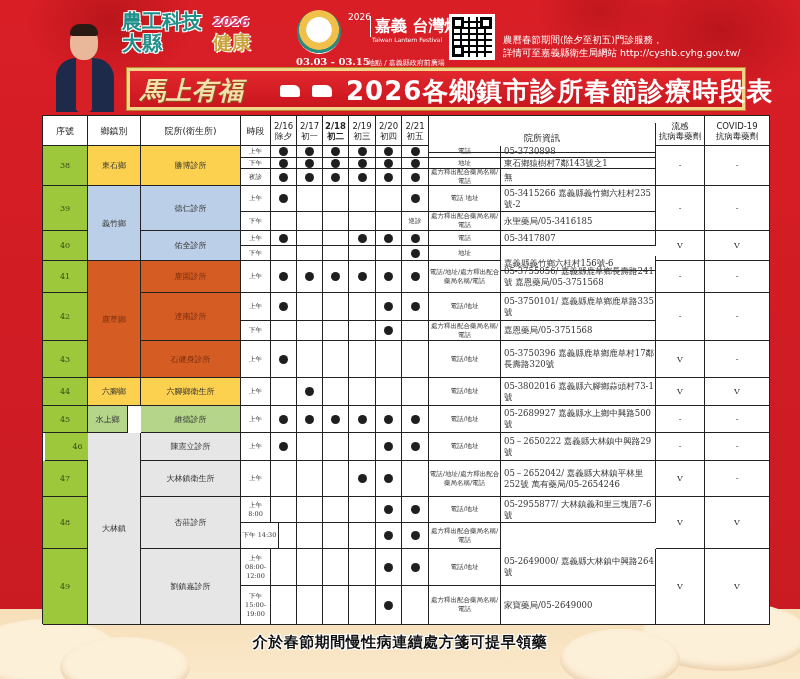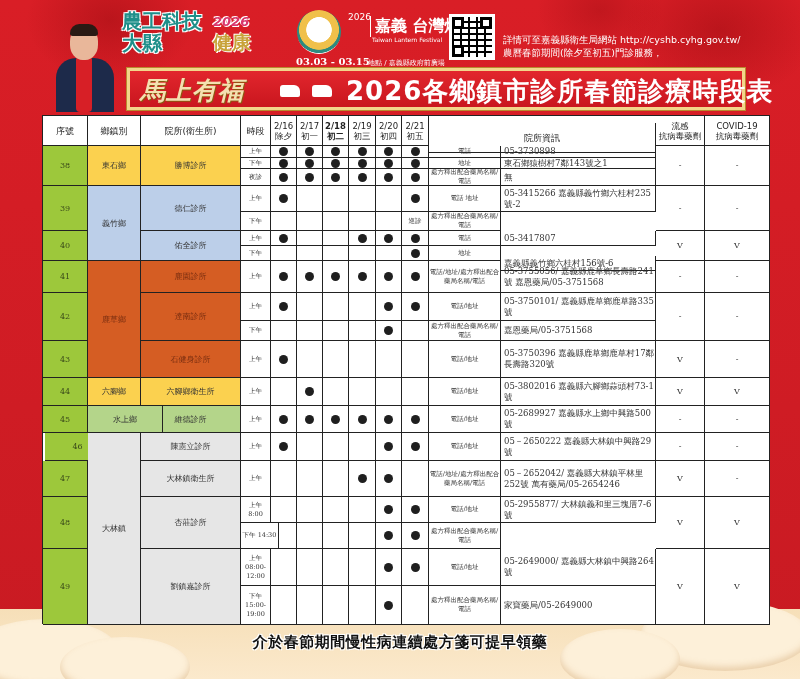--- a/index.html
+++ b/index.html
@@ -137,22 +137,22 @@
   <div class="lantern-sub">Taiwan Lantern Festival</div>
   <div class="dates">03.03 - 03.15</div>
   <div class="venue">地點 / 嘉義縣政府前廣場</div>
   <div class="qr">
     <div class="qr-inner"></div>
     <div class="qr-corner" style="left:3px;top:3px;"></div>
     <div class="qr-corner" style="right:3px;top:3px;"></div>
     <div class="qr-corner" style="left:3px;bottom:3px;"></div>
   </div>
   <div class="notice">
+    <div>農曆春節期間(除夕至初五)門診服務，</div>
     <div>詳情可至嘉義縣衛生局網站 http://cyshb.cyhg.gov.tw/</div>
-    <div>農曆春節期間(除夕至初五)門診服務，</div>
   </div>
   <div class="banner">
     <div class="banner-phrase">馬上有福</div>
     <div class="banner-horse" style="left:150px;"></div>
     <div class="banner-horse" style="left:182px;"></div>
     <div class="banner-title">2026各鄉鎮市診所春節診療時段表</div>
   </div>
 </div>
 
 <div class="table-wrap" id="schedule-table" style="border-left:1px solid #222;border-top:1px solid #222;">
@@ -328,20 +328,23 @@
     </div>
     <div class="cell tiny" style="left: 386px; top: 70px; width: 72px; height: 26px;">
       <span>電話 地址</span>
     </div>
     <div class="cell left val" style="left: 458px; top: 70px; width: 155px; height: 26px;">
       <span>05-3415266 嘉義縣義竹鄉六桂村235號-2</span>
     </div>
     <div class="cell tiny" style="left: 386px; top: 96px; width: 72px; height: 19px;">
       <span>處方釋出配合藥局名稱/電話</span>
     </div>
+    <div class="cell left val" style="left: 458px; top: 96px; width: 155px; height: 19px;">
+      <span>永聖藥局/05-3416185</span>
+    </div>
     <div class="cell " style="left: 613px; top: 70px; width: 49px; height: 45px;">
       <span>-</span>
     </div>
     <div class="cell " style="left: 662px; top: 70px; width: 65px; height: 45px;">
       <span>-</span>
     </div>
     <div class="cell g" style="left: 0px; top: 115px; width: 45px; height: 30px;">
       <span>40</span>
     </div>
     <div class="cell b" style="left: 98px; top: 115px; width: 100px; height: 30px;">
@@ -743,21 +746,21 @@
     </div>
     <div class="cell o" style="left: 45px; top: 145px; width: 53px; height: 117px;">
       <span>鹿草鄉</span>
     </div>
     <div class="cell b" style="left: 45px; top: 70px; width: 53px; height: 75px;">
       <span>義竹鄉</span>
     </div>
     <div class="cell y" style="left: 45px; top: 262px; width: 53px; height: 28px;">
       <span>六腳鄉</span>
     </div>
-    <div class="cell lg" style="left: 45px; top: 290px; width: 75px; height: 27px;">
+    <div class="cell lg" style="left: 45px; top: 290px; width: 40px; height: 27px;">
       <span>水上鄉</span>
     </div>
     <div class="cell gr" style="left: 45px; top: 317px; width: 53px; height: 192px;">
       <span>大林鎮</span>
     </div>
   </div>
 
 <div class="footer-note">介於春節期間慢性病連續處方箋可提早領藥</div>
 
 </body></html>

